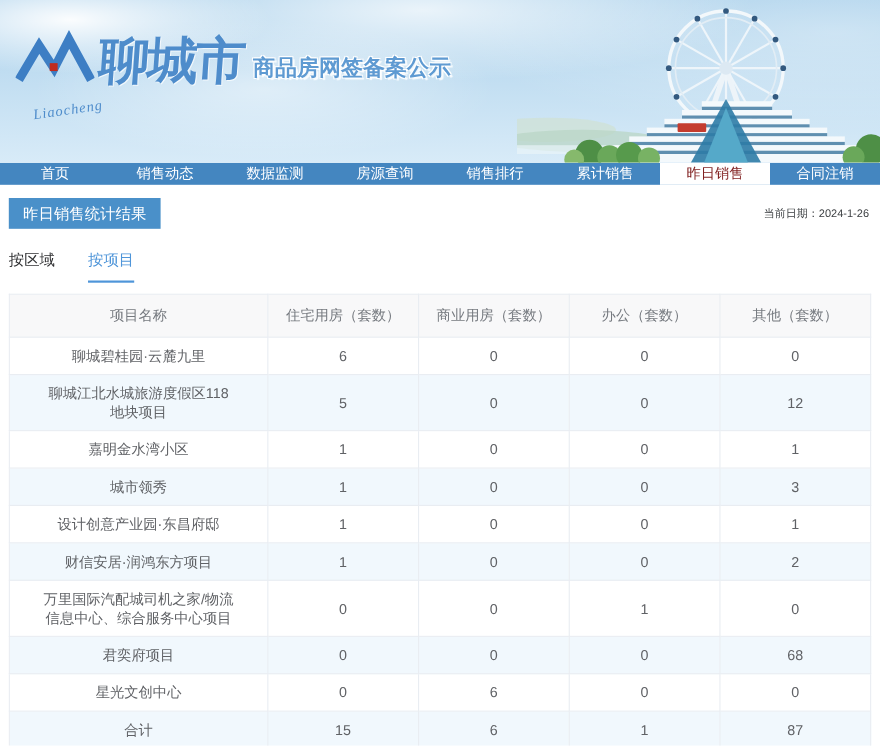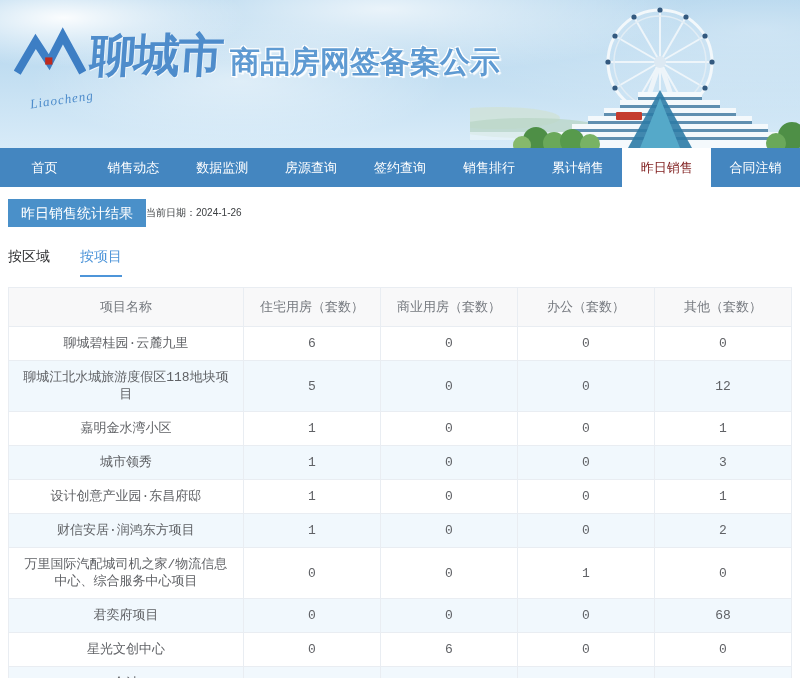--- a/index.html
+++ b/index.html
@@ -29,55 +29,55 @@
   .logo-script{
     position:absolute;left:16px;top:66px;font-family:"Liberation Serif","DejaVu Serif",serif;
     font-style:italic;font-size:13px;color:#4e8ccb;transform:rotate(-8deg);letter-spacing:1px;
   }
   .logo-cn{
     margin-left:4px;font-size:46px;font-weight:900;color:#4e8ccb;line-height:58px;
     letter-spacing:-2px;transform:skewX(-4deg);
     text-shadow:1px 1px 0 rgba(255,255,255,.7);
   }
   .site-title{
-    margin-left:8px;margin-top:16px;font-size:30px;font-weight:bold;color:#5e9ad2;
+    margin-left:8px;margin-top:16px;font-size:20px;font-weight:bold;color:#5e9ad2;
     letter-spacing:0px;line-height:40px;
     text-shadow:-1px -1px 0 #fff,1px -1px 0 #fff,-1px 1px 0 #fff,2px 2px 1px rgba(255,255,255,.9);
   }
 
   
-  .main-nav{height:39px;background:var(--nav-blue);display:flex;}
+  .main-nav{height:20px;background:var(--nav-blue);display:flex;}
   .nav-item{
     flex:1 1 0;display:flex;align-items:center;justify-content:center;
     color:#fff;font-size:13px;text-decoration:none;cursor:pointer;white-space:nowrap;
   }
   .nav-item.active{background:#fff;color:#7f1d1d;}
 
   
   .content{padding:12px 8px 0 8px;}
-  .title-row{display:flex;justify-content:flex-start;align-items:center;}
+  .title-row{display:flex;justify-content:space-between;align-items:center;}
   .section-badge{
     display:inline-block;background:var(--badge-blue);color:#fff;
     font-size:14px;padding:6px 13px;line-height:16px;
   }
   .current-date{font-size:10px;color:#3d4043;padding-right:2px;}
   .tabs{margin-top:20px;}
   .tab{display:inline-block;font-size:14px;color:#303133;margin-right:30px;
        padding-bottom:9px;cursor:pointer;text-align:right;}
   .tab.active{color:var(--tab-blue);border-bottom:2px solid var(--tab-blue);}
 
   
   table.stats{width:100%;border-collapse:collapse;table-layout:fixed;margin-top:10px;}
   .stats th{
     font-weight:400;color:#75797f;background:#f8f8f9;font-size:13px;
     padding:10px 6px;border:1px solid var(--border);text-align:center;
   }
   .stats td{
-    color:#606266;font-size:13px;line-height:17px;padding:8px 10px;
-    border:1px solid var(--border);text-align:center;background:#fff;font-family:Liberation Mono, monospace;
+    color:#606266;font-size:13px;line-height:17px;padding:8px 30px;
+    border:1px solid var(--border);text-align:center;background:#fff;
   }
   .stats tbody tr:nth-child(even) td{background:var(--alt-row);}
 </style>
 </head>
 <body>
 
 <div class="page">
 
   <header class="site-header">
     <svg class="header-art" viewBox="0 0 330 148">
@@ -158,21 +158,20 @@
       <div class="logo-cn">聊城市</div>
       <div class="site-title">商品房网签备案公示</div>
     </div>
   </header>
 
   <nav class="main-nav" id="nav-menu">
       <a class="nav-item">首页</a>
       <a class="nav-item">销售动态</a>
       <a class="nav-item">数据监测</a>
       <a class="nav-item">房源查询</a>
-      <a class="nav-item">签约查询</a>
       <a class="nav-item">销售排行</a>
       <a class="nav-item">累计销售</a>
       <a class="nav-item active">昨日销售</a>
       <a class="nav-item">合同注销</a>
     </nav>
 
   <main class="content">
     <div class="title-row">
       <span class="section-badge">昨日销售统计结果</span>
       <span class="current-date"><span>当前日期：</span><span>2024-1-26</span></span>

